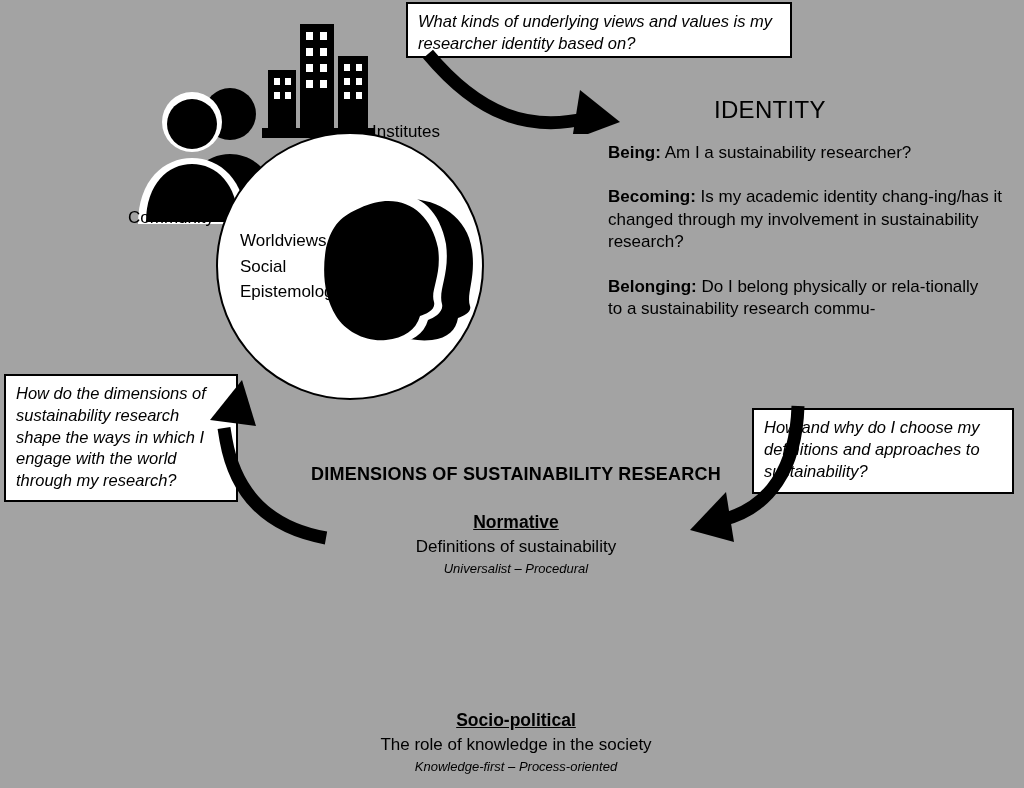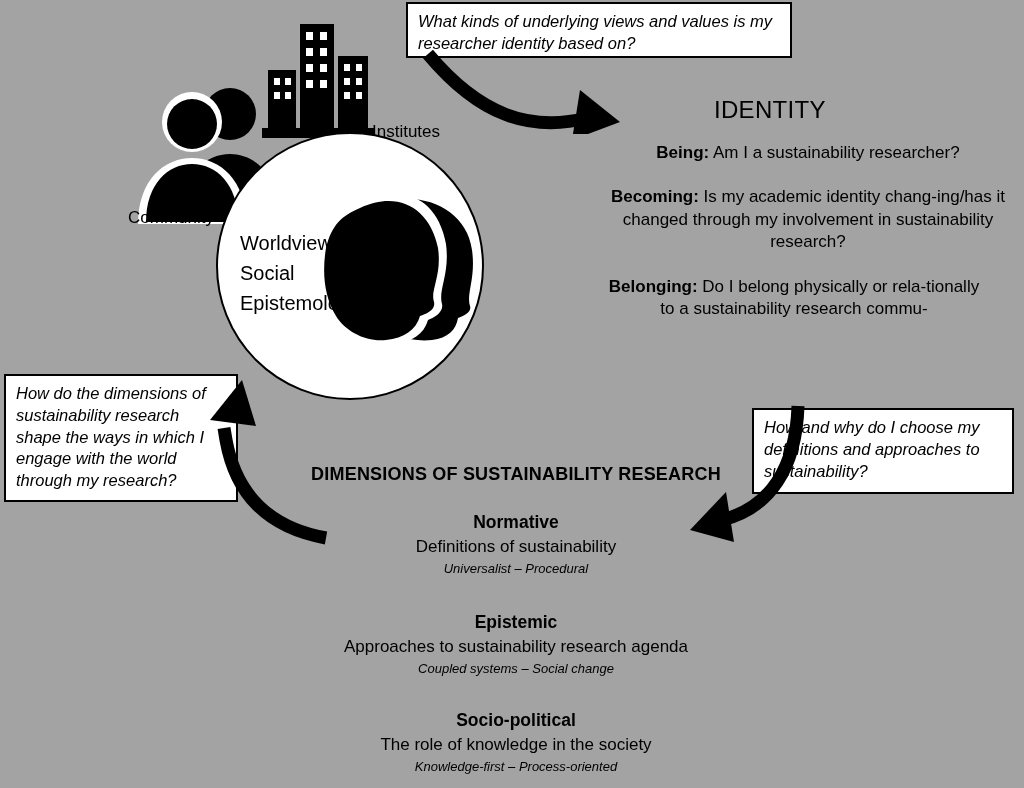--- a/index.html
+++ b/index.html
@@ -33,56 +33,56 @@
 
   
   .identity-title {
     font-weight: normal;
     font-size: 24px;
     letter-spacing: .3px;
   }
   .identity-item {
     font-size: 17px;
     line-height: 1.32;
-    text-align: center;
   }
   .identity-item b { font-weight: bold; }
 
   
   .dims-title {
     font-weight: bold;
     font-size: 18px;
     letter-spacing: .2px;
     text-align: center;
   }
   .dim-block { text-align: center; }
   .dim-name {
     font-weight: bold;
     font-size: 17.5px;
     line-height: 1.45;
+    text-decoration: underline;
   }
   .dim-desc {
     font-size: 17px;
     line-height: 1.45;
   }
   .dim-poles {
     font-size: 13px;
     font-style: italic;
     line-height: 1.45;
   }
 
   
   .circle {
     border: 2px solid #000;
     border-radius: 50%;
     background: #fff;
     box-sizing: border-box;
   }
   .worldviews {
-    font-size: 20px;
+    font-size: 17px;
     line-height: 1.5;
     text-align: left;
   }
 
   
   .pic-label { font-size: 17px; }
 
   svg { display: block; }
 </style>
 </head>
@@ -200,25 +200,20 @@
   </svg>
 
   <div class="dims-title abs" style="left:256px; top:464px; width:520px;">DIMENSIONS OF SUSTAINABILITY RESEARCH</div>
 
   <div class="dim-block abs" style="left:236px; top:510px; width:560px;">
     <div class="dim-name">Normative</div>
     <div class="dim-desc">Definitions of sustainability</div>
     <div class="dim-poles">Universalist – Procedural</div>
   </div>
 
-  <div class="dim-block abs" style="left:236px; top:610px; width:560px;">
-    <div class="dim-name">Epistemic</div>
-    <div class="dim-desc">Approaches to sustainability research agenda</div>
-    <div class="dim-poles">Coupled systems – Social change</div>
-  </div>
 
   <div class="dim-block abs" style="left:236px; top:708px; width:560px;">
     <div class="dim-name">Socio-political</div>
     <div class="dim-desc">The role of knowledge in the society</div>
     <div class="dim-poles">Knowledge-first – Process-oriented</div>
   </div>
 
 </div>
 
 </body></html>

